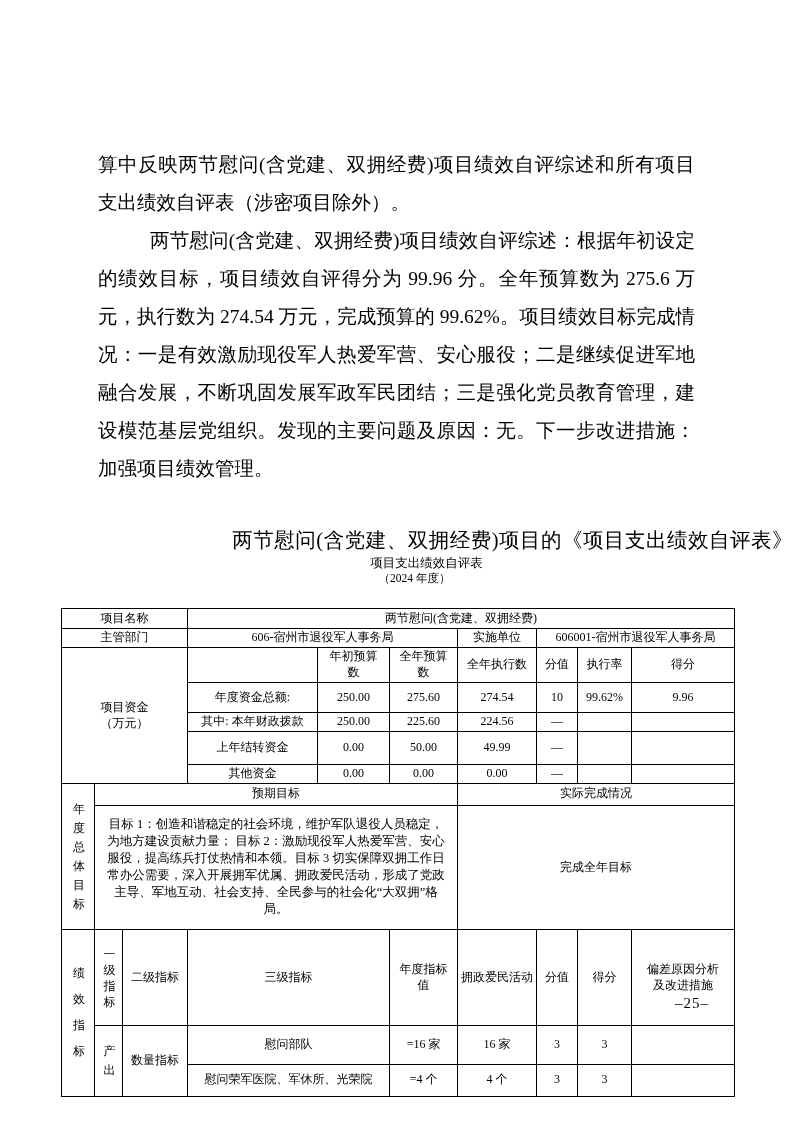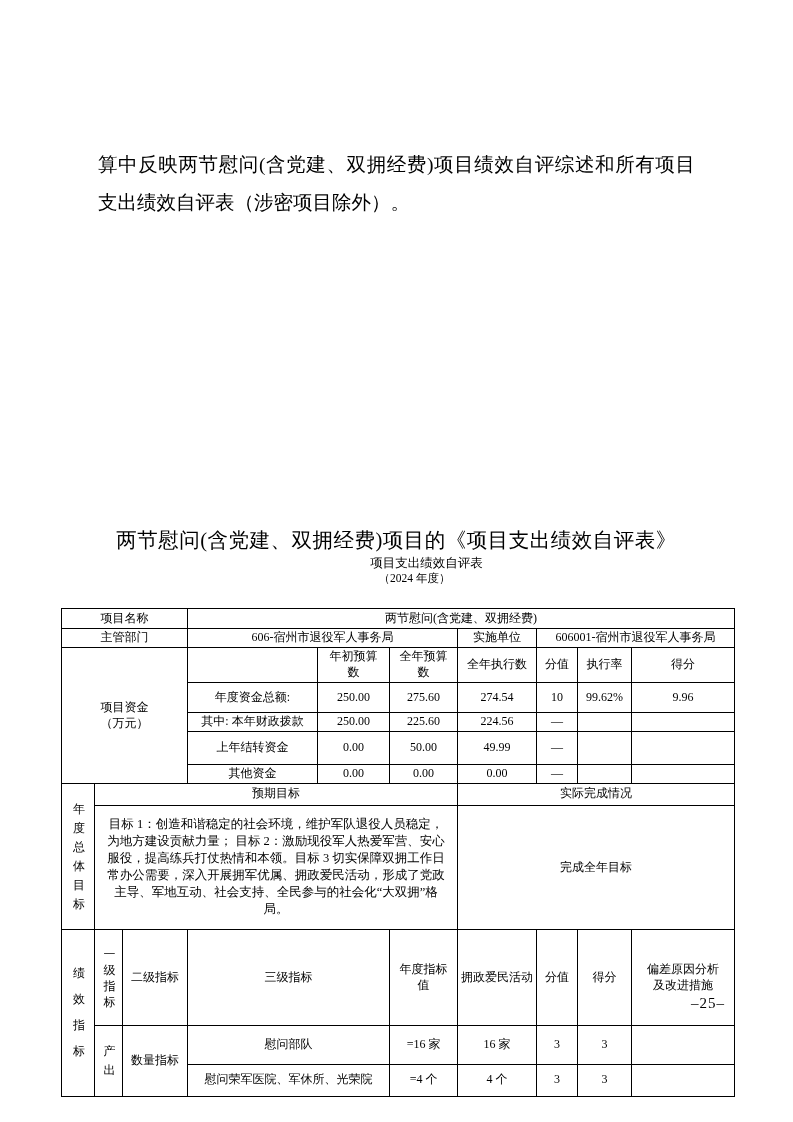--- a/index.html
+++ b/index.html
@@ -14,21 +14,21 @@
   
   .body-text{
     position:absolute;left:98px;top:146px;width:597px;
     font-size:19.5px;line-height:38px;text-align:justify;
   }
   .body-text p{margin:0;padding:0;}
   .para-indent{text-indent:52px;}
   
   .tbl-title{
     position:absolute;top:526px;left:0;width:100%;
-    text-align:center;font-size:20.5px;letter-spacing:.5px;
+    text-align:right;font-size:20.5px;letter-spacing:.5px;
   }
   .tbl-subtitle{
     position:absolute;top:555px;left:30px;width:793px;
     text-align:center;font-size:12.5px;
   }
   .tbl-year{
     position:absolute;top:571px;left:18px;width:793px;
     text-align:center;font-size:11.5px;
   }
   
@@ -56,31 +56,32 @@
   
   td.goal-text{
     text-align:center;
     font-size:12.5px;line-height:17px;
     padding:2px 4px;
     white-space:pre-line;
     border-radius:22px;
   }
   
   .page-number{
-    position:absolute;top:995px;right:68px;
+    position:absolute;top:995px;right:84px;
     font-size:15px;letter-spacing:1px;
   }
 </style>
 </head>
 <body>
 
 <div class="page">
 
   <div class="body-text">
     <p>算中反映两节慰问(含党建、双拥经费)项目绩效自评综述和所有项目支出绩效自评表（涉密项目除外）。</p>
+    <p class="para-indent">两节慰问(含党建、双拥经费)项目绩效自评综述：根据年初设定的绩效目标，项目绩效自评得分为 99.96 分。全年预算数为 275.6 万元，执行数为 274.54 万元，完成预算的 99.62%。项目绩效目标完成情况：一是有效激励现役军人热爱军营、安心服役；二是继续促进军地融合发展，不断巩固发展军政军民团结；三是强化党员教育管理，建设模范基层党组织。发现的主要问题及原因：无。下一步改进措施：加强项目绩效管理。</p>
   </div>
 
   <div class="tbl-title">两节慰问(含党建、双拥经费)项目的《项目支出绩效自评表》</div>
   <div class="tbl-subtitle">项目支出绩效自评表</div>
   <div class="tbl-year">（2024 年度）</div>
 
   <table class="eval">
     <colgroup>
       <col style="width:33px">
         <col style="width:28px">

